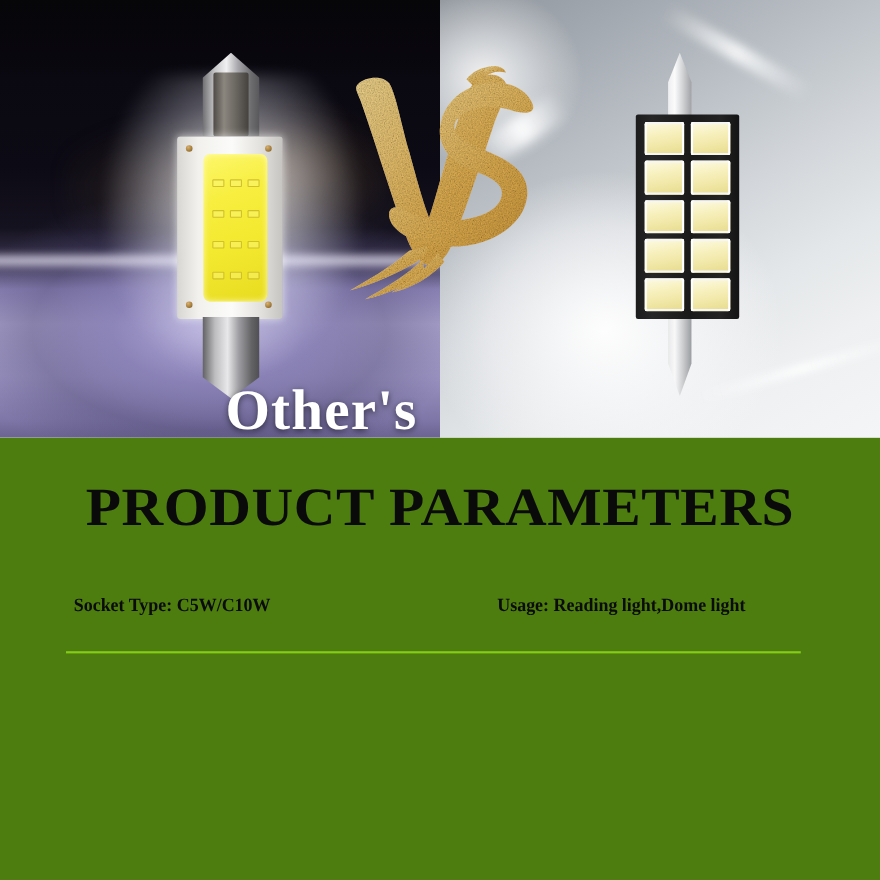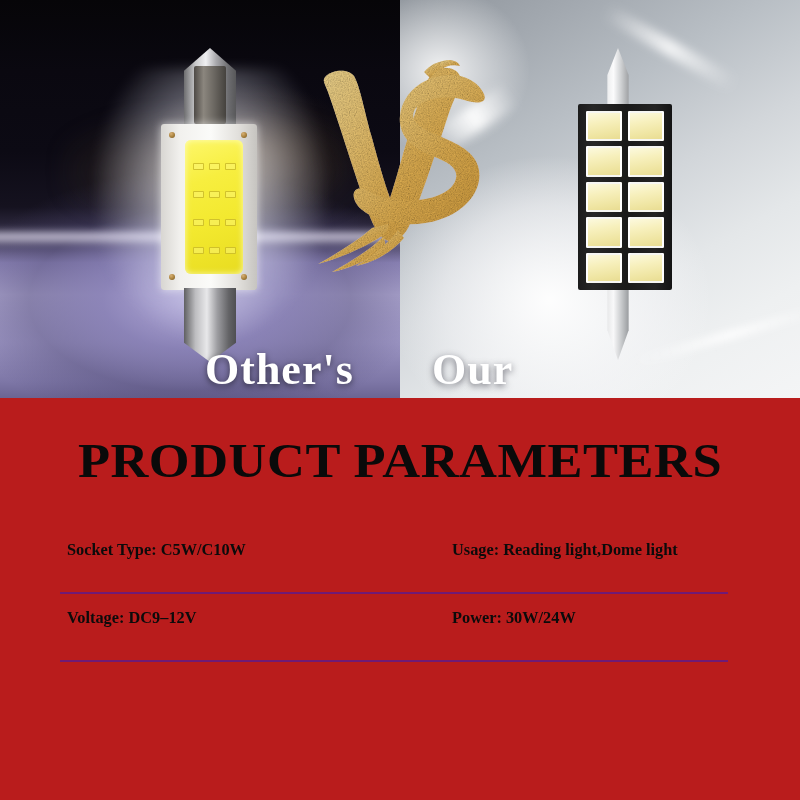--- a/index.html
+++ b/index.html
@@ -248,37 +248,37 @@
     height: 250px;
     pointer-events: none;
   }
 
   
   .photo-label {
     position: absolute;
     color: #ffffff;
     font-family: "Liberation Serif", "DejaVu Serif", serif;
     font-weight: 700;
-    font-size: 44px;
+    font-size: 52px;
     line-height: 1;
     letter-spacing: 1px;
     text-shadow: 0 2px 6px rgba(0,0,0,0.55);
     white-space: nowrap;
   }
   .label-others { left: 205px; top: 348px; }
   .label-our    { left: 432px; top: 348px; text-shadow: 0 2px 7px rgba(70,70,80,0.75); }
 
   
   .params {
     position: absolute;
     left: 0;
     top: 398px;
     width: 800px;
     height: 402px;
-    background: #b91c1c;
+    background: #4d7c0f;
   }
   .params-title {
     position: absolute;
     left: 0;
     top: 38px;
     width: 800px;
     text-align: center;
     font-family: "Liberation Serif", "DejaVu Serif", serif;
     font-weight: 700;
     font-size: 49px;
@@ -289,21 +289,21 @@
   }
   .param-table {
     position: absolute;
     left: 60px;
     top: 128px;
     width: 668px;
   }
   .param-row {
     position: relative;
     height: 66px;
-    border-bottom: 2px solid #701a75;
+    border-bottom: 2px solid #84cc16;
   }
   .param-row .cell {
     position: absolute;
     top: 14px;
     font-family: "Liberation Serif", "DejaVu Serif", serif;
     font-weight: 700;
     font-size: 17px;
     line-height: 1.2;
     color: #0b0b0b;
     white-space: nowrap;
@@ -410,29 +410,24 @@
       <path d="M118,14 C126,4 140,0 146,6 C138,8 130,12 124,20 Z"></path>
       <path d="M134,4 C142,0 152,2 154,8 C146,6 140,8 134,12 Z"></path>
       <path d="M66,170 C50,184 30,196 12,206 C28,202 48,194 66,184
                C78,178 84,172 82,166 Z"></path>
       <path d="M78,178 C64,192 44,204 26,214 C46,210 66,200 80,190 Z"></path>
       <path d="M92,172 C82,186 66,198 50,208 C70,204 88,192 98,180 Z"></path>
     </g>
   </svg>
 
   <div class="photo-label label-others">Other's</div>
-  <div class="photo-label label-our">Our</div>
 </div>
 
 <div class="params">
   <div class="params-title">PRODUCT PARAMETERS</div>
 
   <div class="param-table">
     <div class="param-row">
       <div class="cell cell-left">Socket Type: C5W/C10W</div>
       <div class="cell cell-right">Usage: Reading light,Dome light</div>
     </div>
-    <div class="param-row">
-      <div class="cell cell-left">Voltage: DC9–12V</div>
-      <div class="cell cell-right">Power: 30W/24W</div>
-    </div>
   </div>
 </div>
 
 </body></html>

